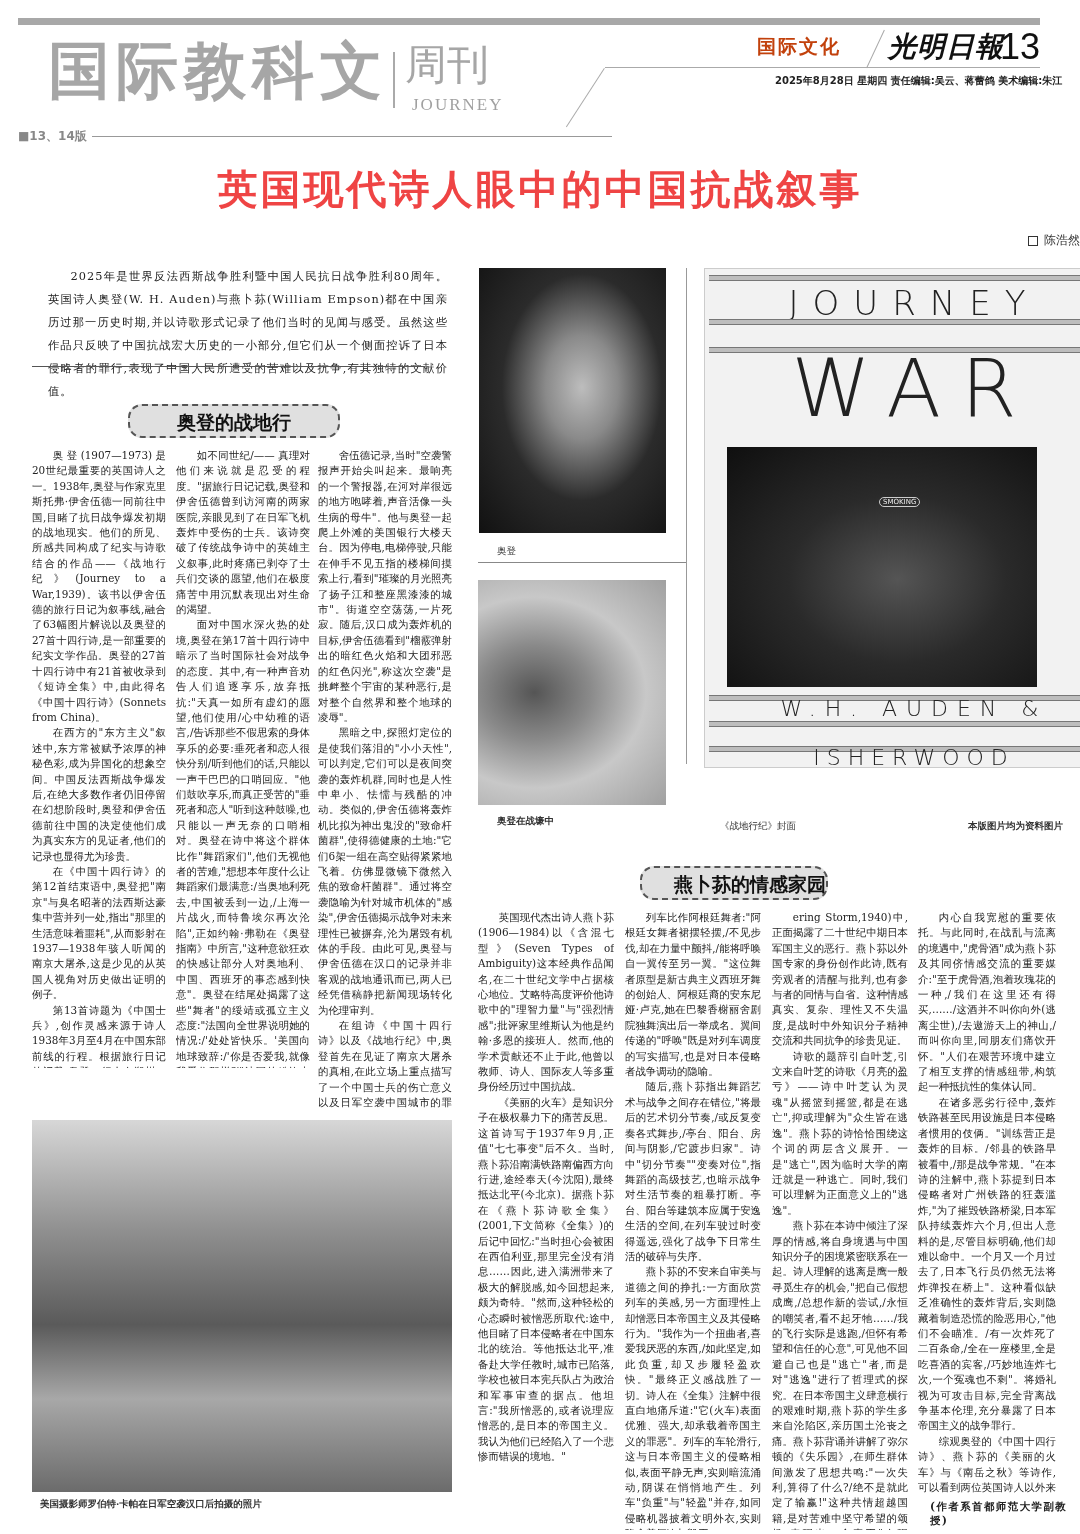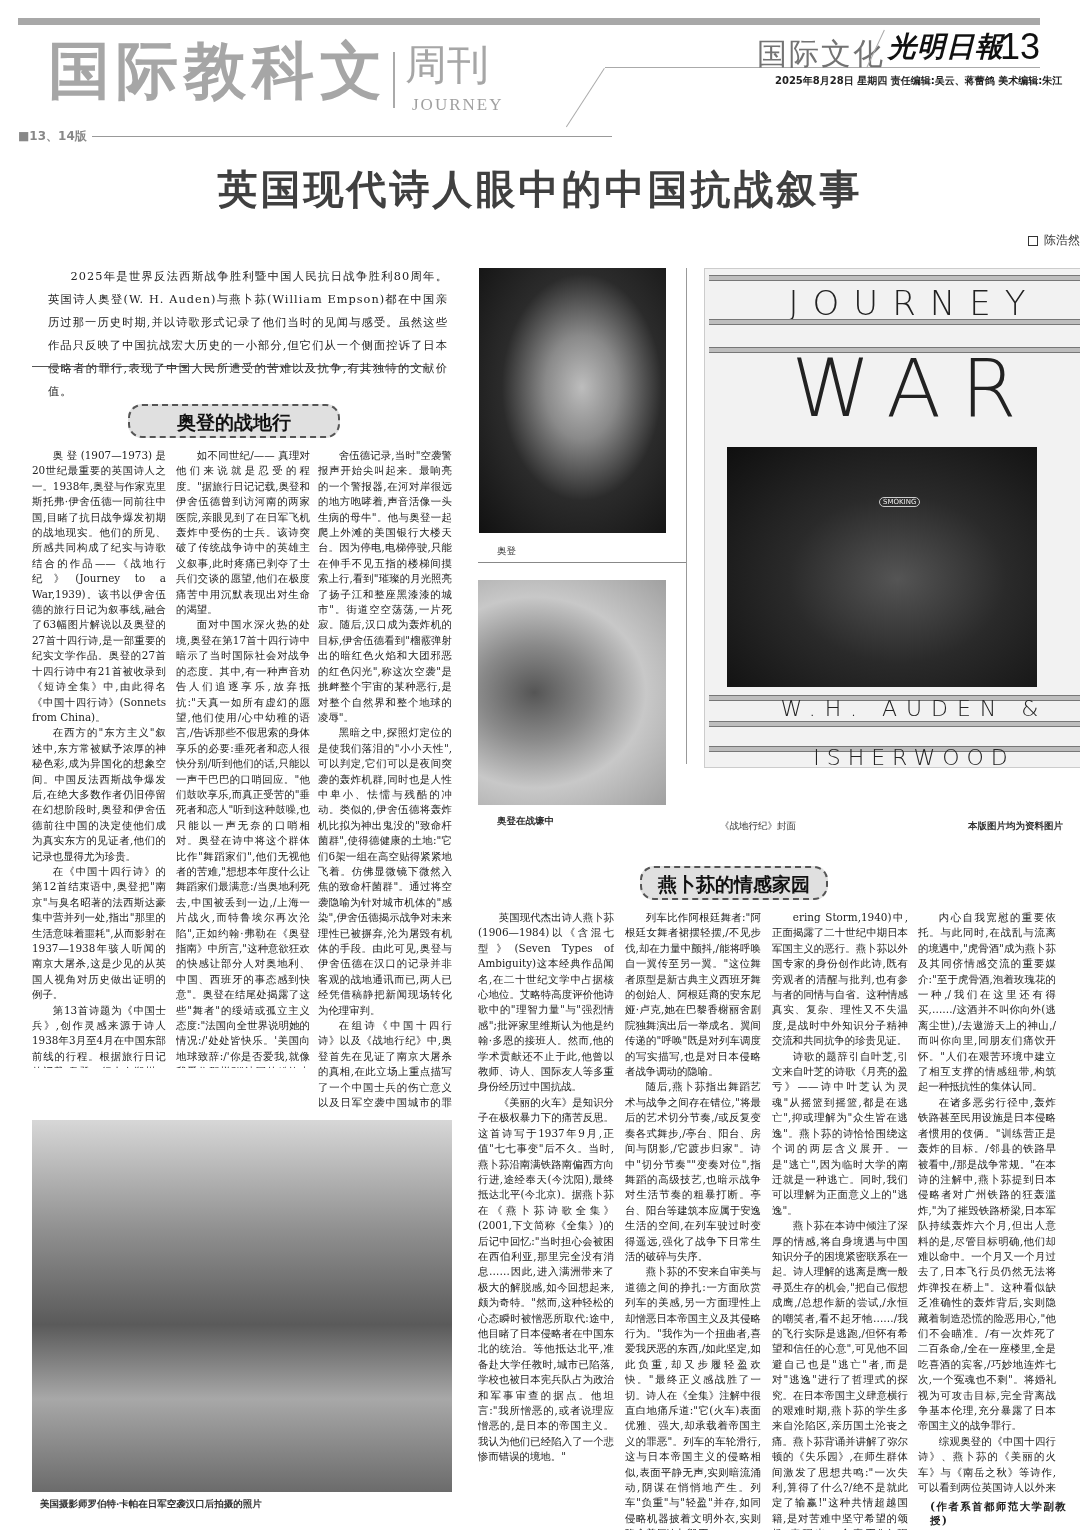--- a/index.html
+++ b/index.html
@@ -6,33 +6,33 @@
   body { width: 1080px; height: 1534px; background: #fff; font-family: "DejaVu Serif", serif; color: #222; position: relative; overflow: hidden; }
   .abs { position: absolute; }
   .topbar { left: 18px; top: 18px; width: 1022px; height: 7px; background: #a8a8a8; }
   .masthead-title { left: 48px; top: 40px; font-size: 62px; font-weight: bold; color: #a6a6a6; letter-spacing: 6px; font-family: "DejaVu Serif", serif; line-height: 1; }
   .mast-sep { left: 393px; top: 52px; width: 2px; height: 56px; background: #aaa; }
   .weekly-cn { left: 405px; top: 44px; font-size: 42px; color: #a6a6a6; font-family: "DejaVu Sans", sans-serif; line-height: 1; }
   .weekly-en { left: 412px; top: 95px; font-size: 17px; color: #a0a0a0; letter-spacing: 2px; font-family: "Liberation Serif", serif; }
   .edition { left: 18px; top: 128px; font-size: 12px; color: #888; font-family: "DejaVu Sans", sans-serif; font-weight: bold; }
   .edition-line { left: 92px; top: 136px; width: 520px; height: 1px; background: #999; }
   .header-line { left: 605px; top: 67px; width: 435px; height: 1px; background: #aaa; }
-  .section-name { left: 757px; top: 34px; font-size: 30px; font-weight: normal; color: #737373; font-family: "DejaVu Sans", sans-serif; letter-spacing: 2px; }
+  .section-name { left: 757px; top: 34px; font-size: 19px; font-weight: bold; color: #c2410c; font-family: "DejaVu Sans", sans-serif; letter-spacing: 2px; }
   .header-slash { left: 875px; top: 28px; width: 1px; height: 42px; background: #aaa; transform: rotate(25deg); }
   .paper-name { left: 888px; top: 28px; font-size: 28px; font-style: italic; font-weight: bold; color: #111; font-family: "DejaVu Serif", serif; letter-spacing: 1px; }
   .page-num { left: 1000px; top: 26px; font-size: 36px; color: #111; font-family: "Liberation Sans", sans-serif; }
   .dateline { left: 775px; top: 74px; font-size: 10px; color: #222; font-family: "DejaVu Sans", sans-serif; font-weight: bold; white-space: nowrap; }
-  .headline { left: 0; width: 1080px; top: 162px; text-align: center; font-size: 40px; font-weight: bold; color: #404040; letter-spacing: 3px; font-family: "DejaVu Serif", serif; }
+  .headline { left: 0; width: 1080px; top: 162px; text-align: center; font-size: 40px; font-weight: bold; color: #ef4444; letter-spacing: 3px; font-family: "DejaVu Serif", serif; }
   .byline { left: 0; width: 1080px; top: 232px; text-align: right; font-size: 12px; color: #333; }
   .byline .box { display: inline-block; width: 10px; height: 10px; border: 1px solid #333; vertical-align: middle; margin-right: 6px; }
   .lead { left: 48px; top: 265px; width: 400px; font-size: 11.3px; line-height: 23px; text-indent: 2em; color: #222; letter-spacing: 1px; text-align: justify; }
   .lead-rule { left: 32px; top: 366px; width: 392px; height: 1px; background: #555; }
   .pill { background: #e0e0e0; border: 2px dashed #555; border-radius: 14px; text-align: center; font-weight: bold; font-size: 19px; color: #111; padding: 4px 0; }
   .pill1 { left: 128px; top: 404px; width: 212px; height: 34px; }
-  .pill2 { left: 640px; top: 866px; width: 188px; height: 34px; }
+  .pill2 { left: 640px; top: 866px; width: 188px; height: 34px; text-align: right; }
   .col { font-size: 10.4px; line-height: 15.4px; color: #222; text-align: justify; overflow: hidden; }
   .col p { text-indent: 2em; }
   .photo { background: #333; overflow: hidden; }
   .caption { font-size: 9.5px; color: #333; font-weight: bold; }
   .vrule { width: 1px; background: #999; }
   .hrule { height: 1px; background: #999; }
   .portrait { background: radial-gradient(ellipse at 55% 45%, #bdbdbd 0%, #8a8a8a 25%, #2b2b2b 55%, #111 100%); }
   .trench { background: radial-gradient(ellipse at 30% 50%, #555 0%, #8a8a8a 30%, #c8c8c8 60%, #a0a0a0 100%); }
   .street { background: linear-gradient(180deg, #d7d7d7 0%, #8f8f8f 30%, #5a5a5a 55%, #a8a8a8 75%, #6b6b6b 100%); }
   .cover { background: #f2f2f2; border: 1px solid #ccc; }

